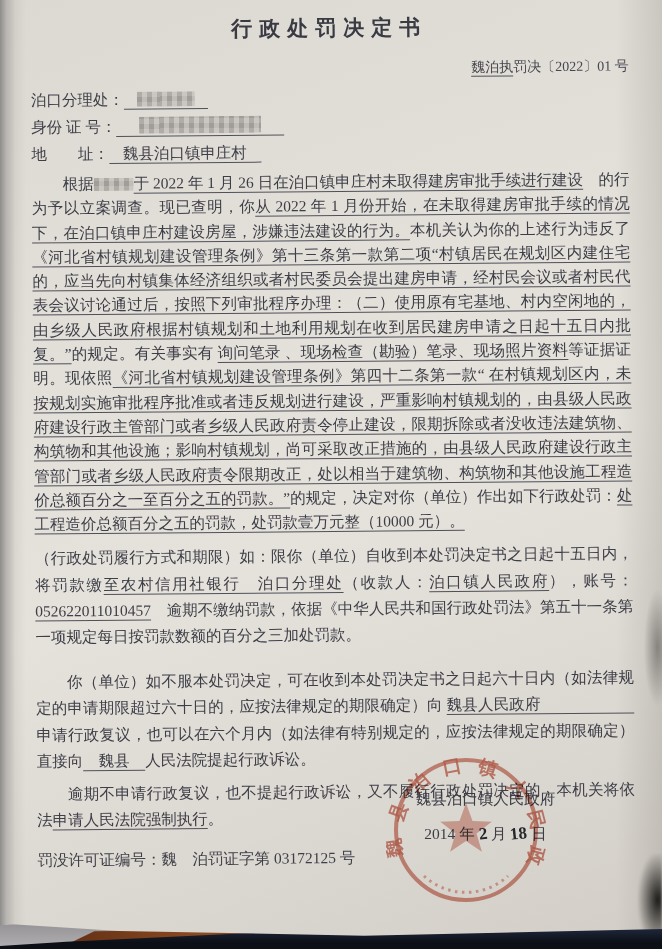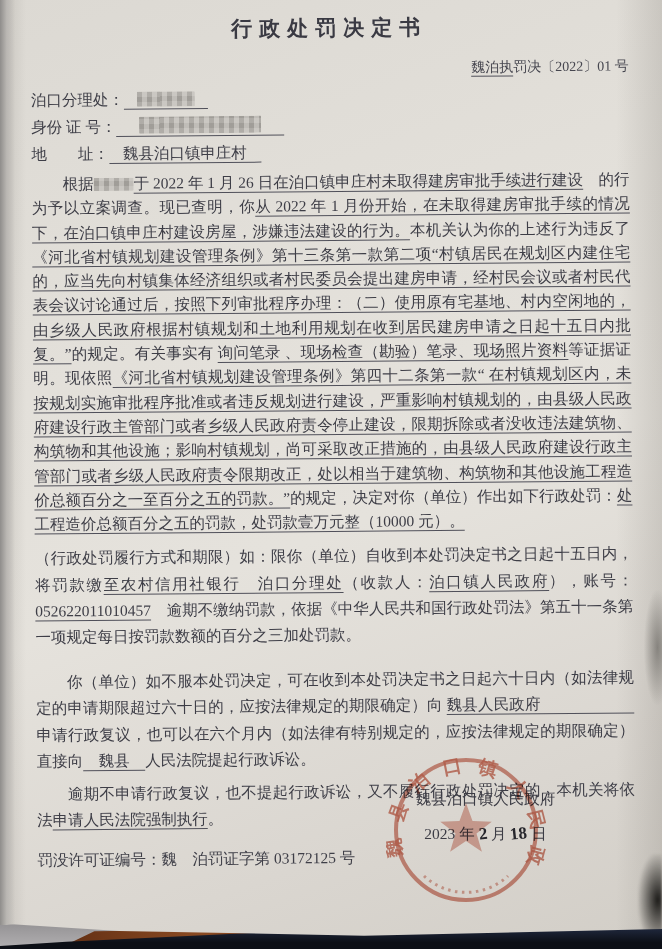--- a/index.html
+++ b/index.html
@@ -101,21 +101,21 @@
       <div class="para p1"><span>根据</span><span class="redact inline" style="width: 40px;"></span><span class="u">于 2022 年 1 月 26 日在泊口镇申庄村未取得建房审批手续进行建设</span><span>　的行为予以立案调查。现已查明，你</span><span class="u">从 2022 年 1 月份开始，在未取得建房审批手续的情况下，在泊口镇申庄村建设房屋，涉嫌违法建设的行为。</span><span>本机关认为你的上述行为违反了</span><span class="u">《河北省村镇规划建设管理条例》第十三条第一款第二项“村镇居民在规划区内建住宅的，应当先向村镇集体经济组织或者村民委员会提出建房申请，经村民会议或者村民代表会议讨论通过后，按照下列审批程序办理：（二）使用原有宅基地、村内空闲地的，由乡级人民政府根据村镇规划和土地利用规划在收到居民建房申请之日起十五日内批复。”</span><span>的规定。有关事实有 </span><span class="u">询问笔录 、现场检查（勘验）笔录、现场照片资料</span><span>等证据证明。现依照</span><span class="u">《河北省村镇规划建设管理条例》第四十二条第一款“ 在村镇规划区内，未按规划实施审批程序批准或者违反规划进行建设，严重影响村镇规划的，由县级人民政府建设行政主管部门或者乡级人民政府责令停止建设，限期拆除或者没收违法建筑物、构筑物和其他设施；影响村镇规划，尚可采取改正措施的，由县级人民政府建设行政主管部门或者乡级人民政府责令限期改正，处以相当于建筑物、构筑物和其他设施工程造价总额百分之一至百分之五的罚款。”</span><span>的规定，决定对你（单位）作出如下行政处罚：</span><span class="u">处工程造价总额百分之五的罚款，处罚款壹万元整（10000 元）。</span></div>
       <div class="para p2"><span>（行政处罚履行方式和期限）如：限你（单位）自收到本处罚决定书之日起十五日内，将罚款缴</span><span class="u">至农村信用社银行　泊口分理处</span><span>（收款人：</span><span class="u">泊口镇人民政府</span><span>），账号：</span><span class="u">052622011010457</span><span>　逾期不缴纳罚款，依据《中华人民共和国行政处罚法》第五十一条第一项规定每日按罚款数额的百分之三加处罚款。</span></div>
       <div class="para p3"><span>你（单位）如不服本处罚决定，可在收到本处罚决定书之日起六十日内（如法律规定的申请期限超过六十日的，应按法律规定的期限确定）向 </span><span class="u">魏县人民政府　　　　　　</span><span> 申请行政复议，也可以在六个月内（如法律有特别规定的，应按法律规定的期限确定）直接向</span><span class="u">　魏县　</span><span>人民法院提起行政诉讼。</span></div>
       <div class="para p4"><span>逾期不申请行政复议，也不提起行政诉讼，又不履行行政处罚决定的，本机关将依法</span><span class="u">申请人民法院强制执行</span><span>。</span></div>
 
       <div class="license">罚没许可证编号：魏　泊罚证字第 03172125 号</div>
     </div>
 
     <div class="authority">魏县泊口镇人民政府</div>
     <div class="date">
-      <span>2023 年</span>
+      <span>2014 年</span>
       <span class="hand">2</span>
       <span>月</span>
       <span class="hand">18</span>
       <span>日</span>
     </div>
 
     <svg class="seal" width="160" height="160" viewBox="0 0 160 160">
       <circle cx="80" cy="80" r="70" fill="none" stroke="var(--seal-red,#c55a44)" stroke-width="4" opacity="0.72"></circle>
       <polygon points="80,53 86.5,71.1 105.7,71.7 90.5,83.4 95.9,101.8 80,91 64.1,101.8 69.5,83.4 54.3,71.7 73.5,71.1" fill="var(--seal-red,#c55a44)" opacity="0.5"></polygon>
       <defs>

